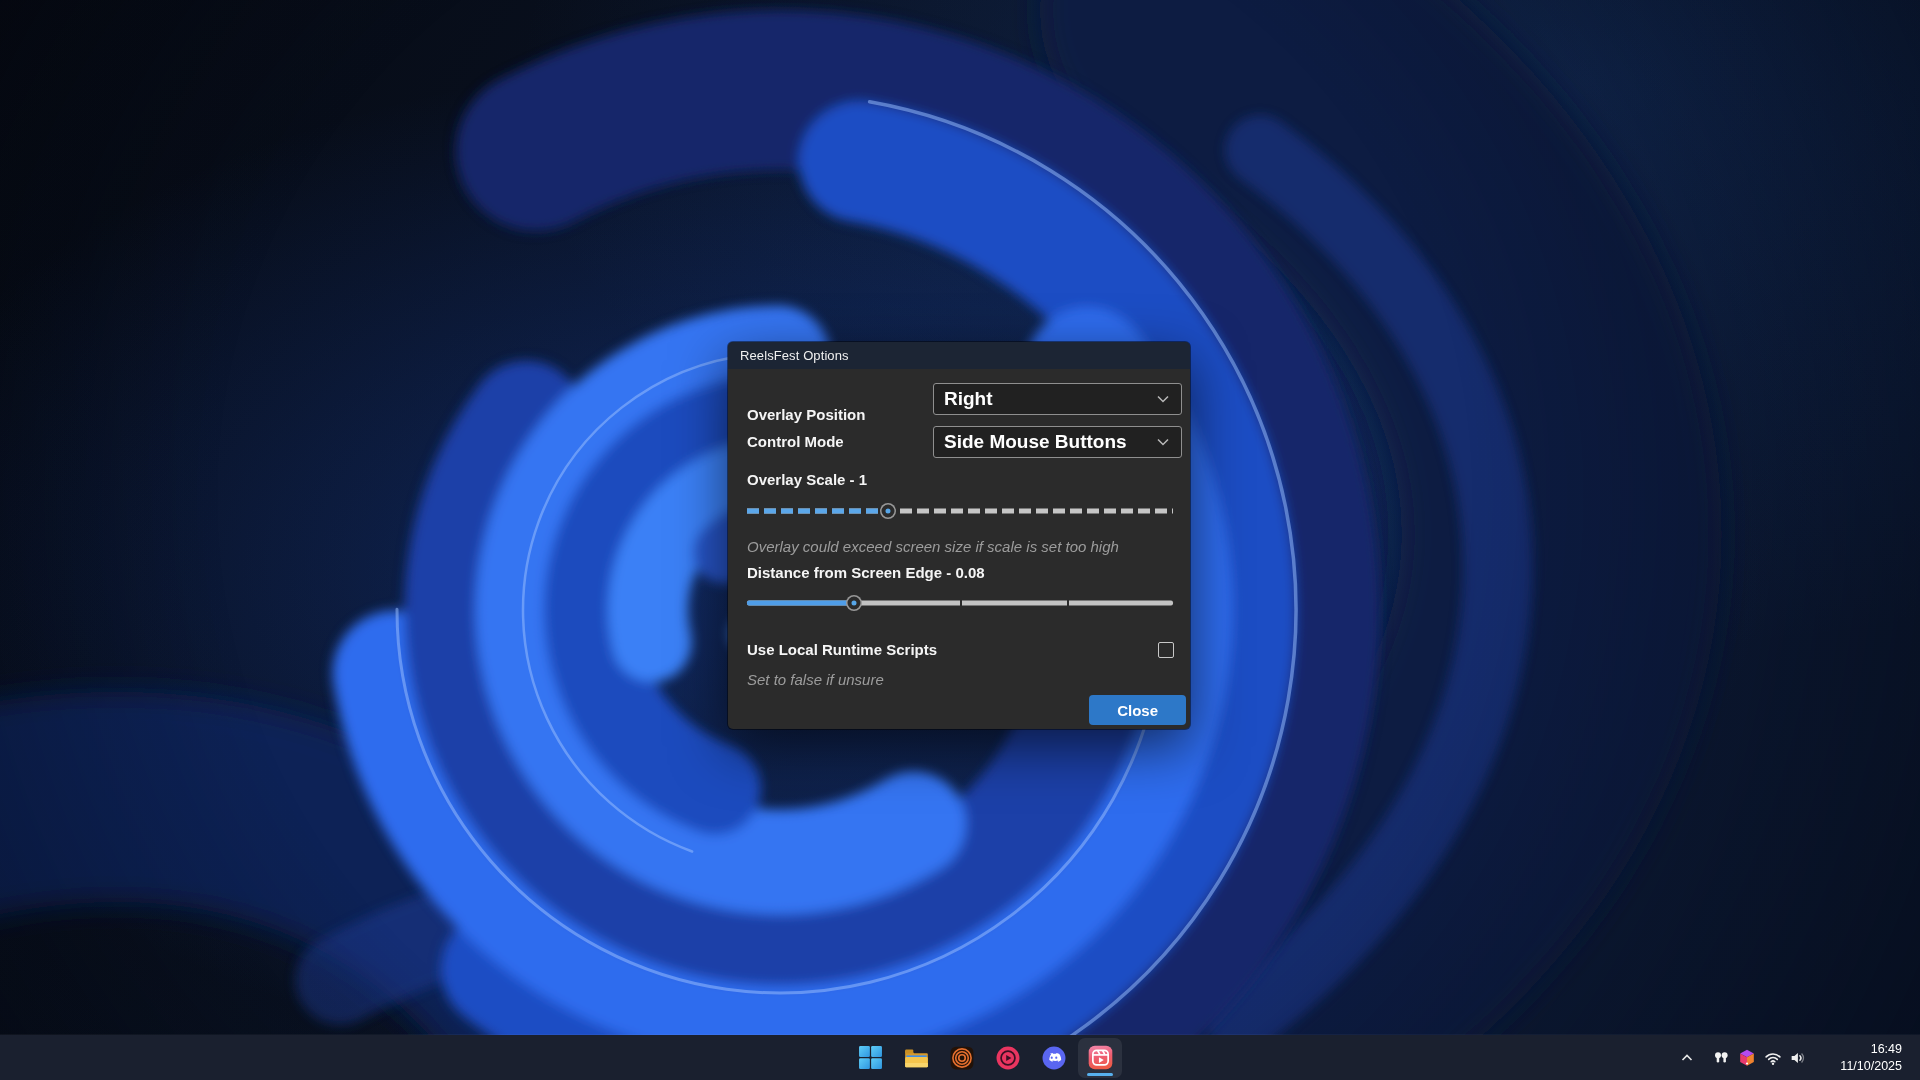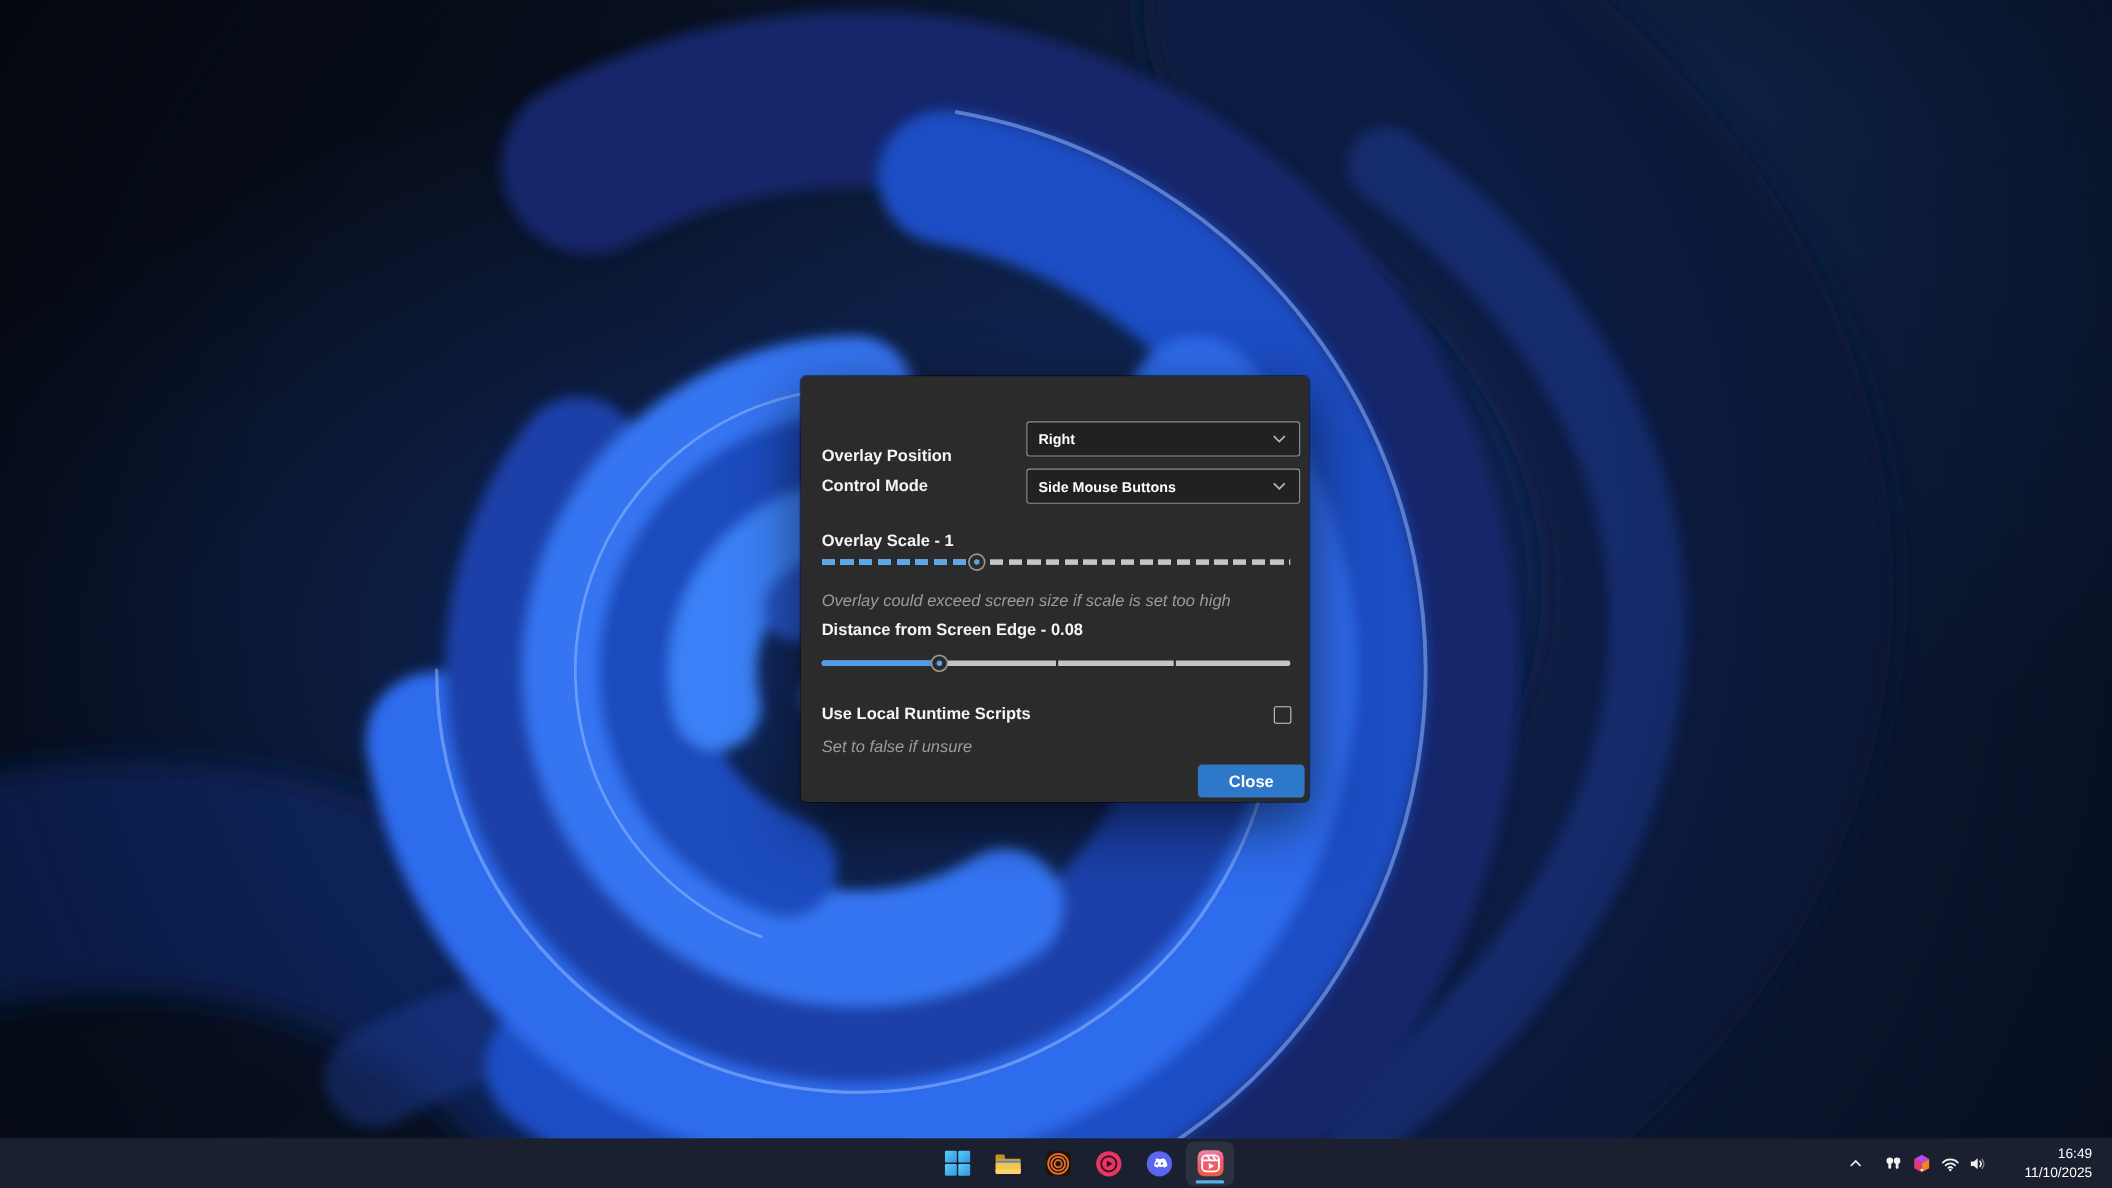--- a/index.html
+++ b/index.html
@@ -20,21 +20,21 @@
     display:flex; align-items:center; padding-left:12px; }
   .titlebar span { color:#f0f0f0; font-size:13px; letter-spacing:.1px; }
 
   .dlabel { position:absolute; left:19px; color:#f5f5f5; font-size:15px; font-weight:600;
     line-height:16px; }
   .dhint  { position:absolute; left:19px; color:#9c9c9c; font-size:15px; line-height:16px;font-style:italic; }
 
   .combo { position:absolute; left:205px; width:249px; height:32px; background:#212121;
     border:1px solid #8f8f8f; border-radius:3px; display:flex; align-items:center;
     padding:0 12px 0 10px; cursor:default; }
-  .combo .val { color:#ffffff; font-size:13px; font-weight:600; flex:1; }
+  .combo .val { color:#ffffff; font-size:19px; font-weight:600; flex:1; }
   .combo svg { flex:0 0 auto; }
 
   .slider { position:absolute; left:19px; width:426px; height:22px; }
   .trk { position:absolute; left:0; top:50%; transform:translateY(-50%); height:5px; width:100%; }
   .trk.dash-base { background:repeating-linear-gradient(90deg,#c6c6c6 0 12px,transparent 12px 17px); }
   .trk.dash-fill { width:var(--pct,33%);
     background:repeating-linear-gradient(90deg,#5ba7ea 0 12px,transparent 12px 17px); }
   .trk.solid-base { background:#c3c3c3; border-radius:2px; }
   .trk.solid-fill { width:var(--pct,25%); background:#4f9de8; border-radius:2px; }
   .sep { position:absolute; top:50%; transform:translateY(-50%); width:2px; height:6px; background:#2b2b2b; }
@@ -124,38 +124,41 @@
     <g transform="translate(780,610) rotate(-18)" fill="none" stroke="#9dc1ff" opacity="0.5" stroke-linecap="round">
       <circle r="516" stroke-width="3.5" stroke-dasharray="1640 9999" transform="rotate(-62)"></circle>
       <circle r="383" stroke-width="3" stroke-dasharray="1150 9999" transform="rotate(26)"></circle>
       <circle r="257" stroke-width="2.5" stroke-dasharray="690 9999" transform="rotate(128)"></circle>
     </g>
   </svg>
   <div class="vignette"></div>
 </div>
 
 <div class="dialog">
+  <div class="titlebar">
+    <span>ReelsFest Options</span>
+  </div>
 
   <div class="dlabel" style="top:65px">Overlay Position</div>
   <div class="combo" style="top:41px">
     <span class="val">Right</span>
     <svg width="12" height="8" viewBox="0 0 12 8">
       <path d="M1 1.5 L6 6.5 L11 1.5" fill="none" stroke="#b9b9b9" stroke-width="1.5"></path>
     </svg>
   </div>
 
   <div class="dlabel" style="top:92px">Control Mode</div>
   <div class="combo" style="top:84px">
     <span class="val">Side Mouse Buttons</span>
     <svg width="12" height="8" viewBox="0 0 12 8">
       <path d="M1 1.5 L6 6.5 L11 1.5" fill="none" stroke="#b9b9b9" stroke-width="1.5"></path>
     </svg>
   </div>
 
-  <div class="dlabel" style="top:142px">Overlay Scale - 1</div>
+  <div class="dlabel" style="top:130px">Overlay Scale - 1</div>
   <div class="slider" style="top: 158px; --pct: 33%;">
     <div class="trk dash-base"></div>
     <div class="trk dash-fill"></div>
     <div class="thumb"></div>
   </div>
   <div class="dhint" style="top:197px">Overlay could exceed screen size if scale is set too high</div>
 
   <div class="dlabel" style="top:223px">Distance from Screen Edge - 0.08</div>
   <div class="slider" style="top: 250px; --pct: 25%;">
     <div class="trk solid-base"></div>

